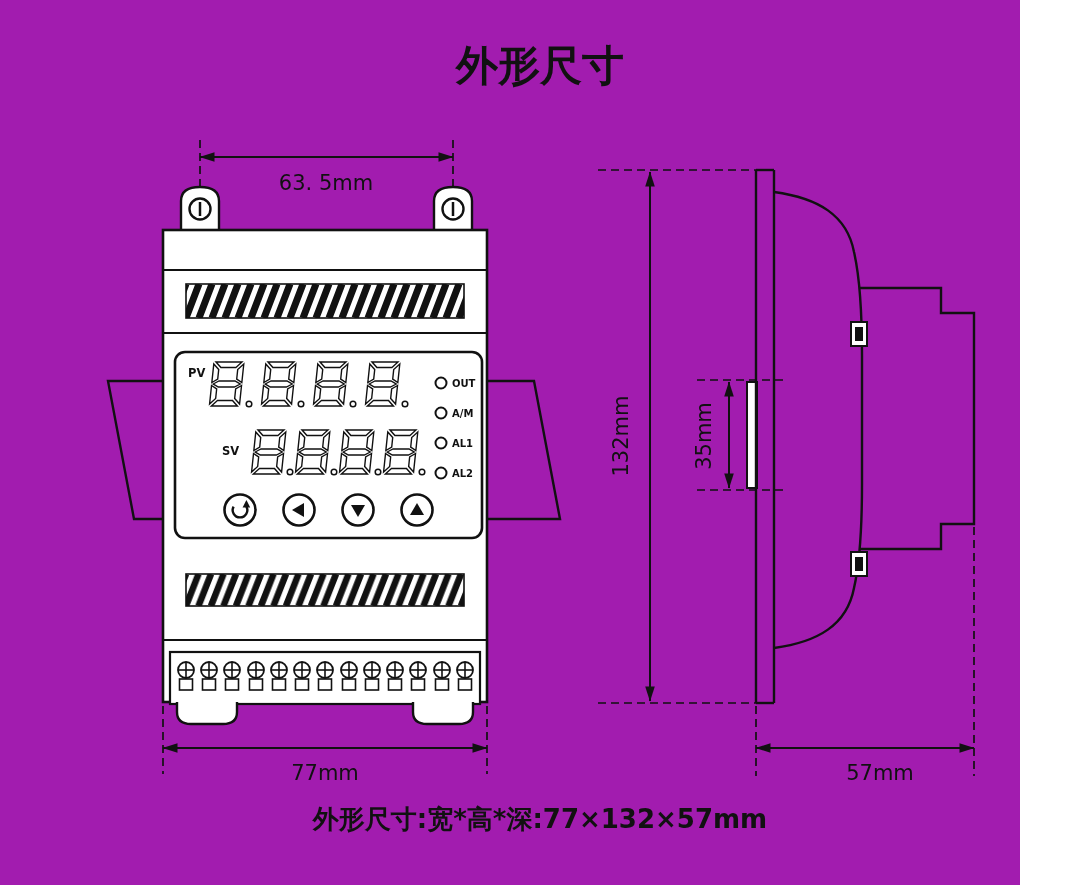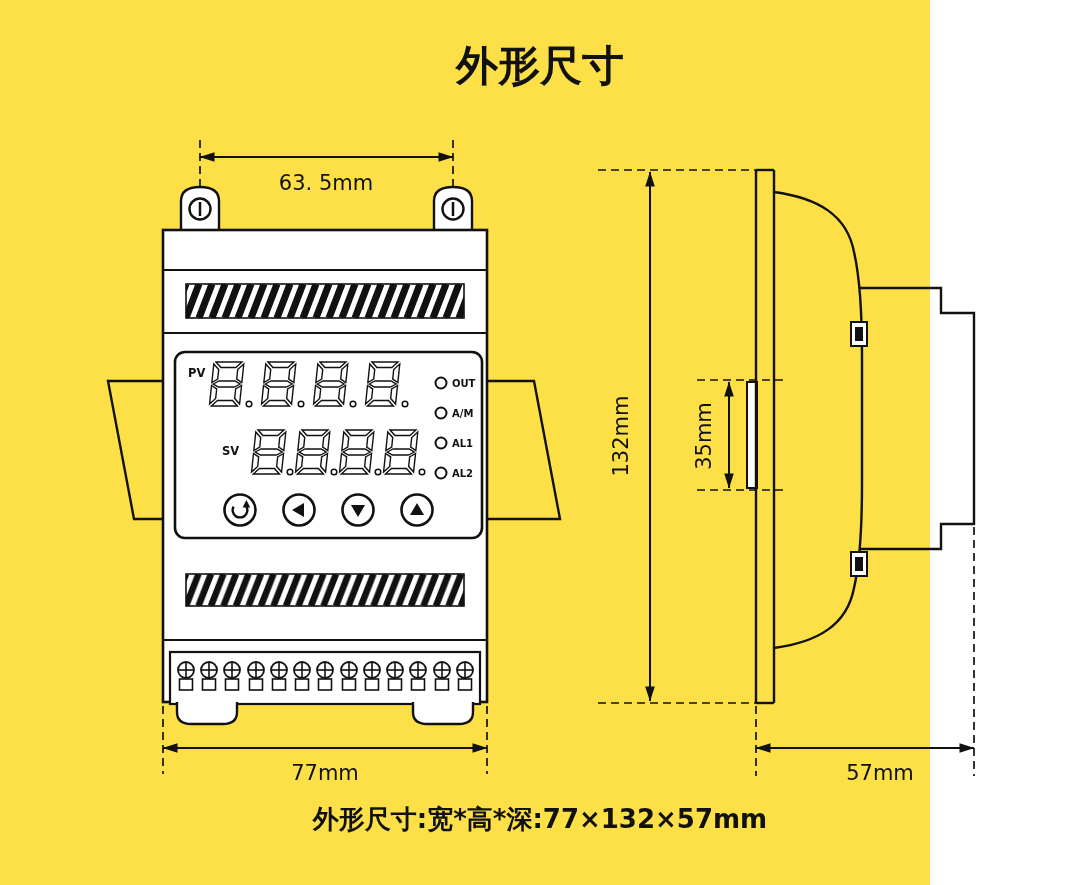--- a/index.html
+++ b/index.html
@@ -1,16 +1,16 @@
 <!DOCTYPE html>
 <html><head>
 <meta charset="utf-8">
 <style>
   html,body { margin:0; padding:0; background:#fff; }
-  .stage { width:930px; height:885px; position:relative; background:#fde047; }
+  .stage { width:1020px; height:885px; position:relative; background:#a21caf; }
   svg { display:block; }
   text { font-family:"DejaVu Sans","Liberation Sans",sans-serif; fill:#111; }
   .ext { stroke:#111; stroke-width:1.7; stroke-dasharray:8 5; fill:none; }
   .dim { stroke:#111; stroke-width:2; fill:none; }
   .dimlabel { font-size:21px; text-anchor:middle; }
   .tiny { font-size:11.5px; font-weight:600; }
   .ledlabel { font-size:10px; font-weight:bold; }
   .title { font-size:42px; font-weight:bold; text-anchor:middle; }
   .caption { font-size:26px; font-weight:600; text-anchor:middle; }
   .ln { stroke:#111; fill:none; }

